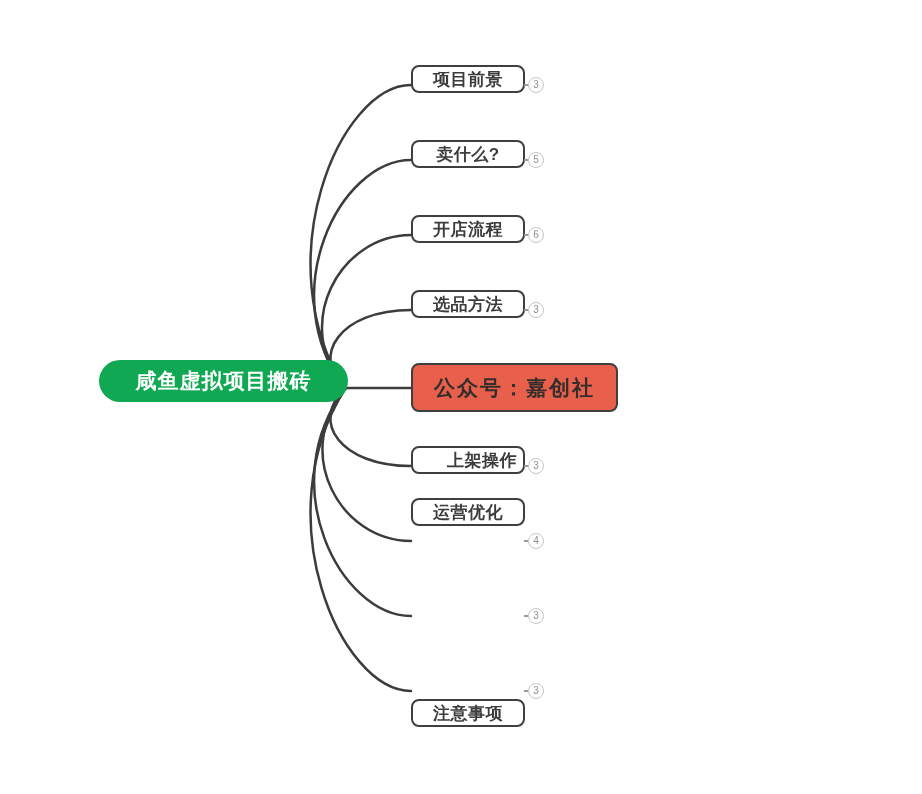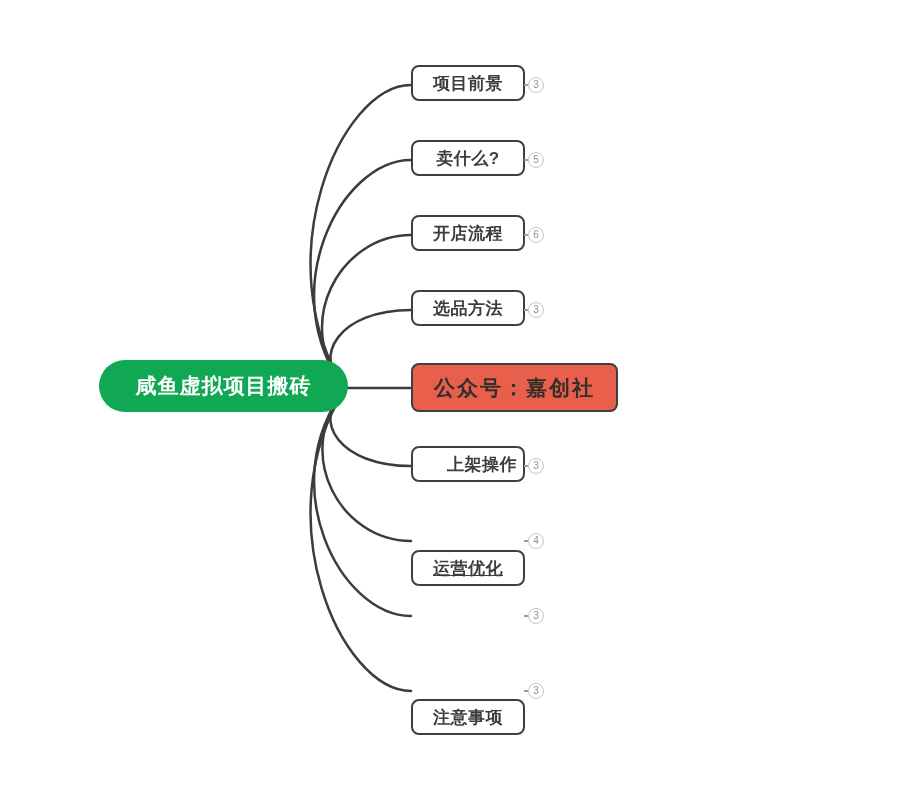--- a/index.html
+++ b/index.html
@@ -39,44 +39,44 @@
     stroke-linecap: round;
   }
   .node {
     position: absolute;
     display: flex; align-items: center; justify-content: center;
     text-align: center;
     cursor: default;
     white-space: nowrap;
   }
   .node.root {
-    left: 99px; top: 360px; width: 249px; height: 52px;
+    left: 99px; top: 360px; width: 249px; height: 42px;
     background: var(--root-fill);
     border-radius: 29px;
     color: var(--root-text);
     font-size: 21px; font-weight: bold; letter-spacing: 1px;
   }
   .node.topic {
-    left: 411px; width: 114px; height: 36px;
+    left: 411px; width: 114px; height: 28px;
     background: var(--node-fill);
     border: 2px solid var(--node-border);
     border-radius: 8px;
     color: var(--node-text);
     font-size: 17px; font-weight: bold; letter-spacing: 0.5px;
   }
   .node.highlight {
     left: 411px; top: 363px; width: 207px; height: 49px;
     background: var(--highlight-fill);
     border: 2px solid var(--node-border);
     border-radius: 8px;
     color: var(--highlight-text);
     font-size: 21px; font-weight: bold; letter-spacing: 2px;
   }
   .t0 { top: 65px; }  .t1 { top: 140px; } .t2 { top: 215px; } .t3 { top: 290px; }
-  .t4 { top: 446px; padding-left: 28px; } .t5 { top: 550px; text-decoration: underline; } .t6 { top: 596px; } .t7 { top: 699px; }
+  .t4 { top: 446px; padding-left: 28px; } .t5 { top: 498px; } .t6 { top: 596px; } .t7 { top: 699px; }
   .badge {
     position: absolute; left: 524px;
     display: flex; align-items: center;
     cursor: pointer;
   }
   .badge .tick {
     width: 4px; height: 1.5px;
     background: var(--badge-tick);
   }
   .badge .circle {

